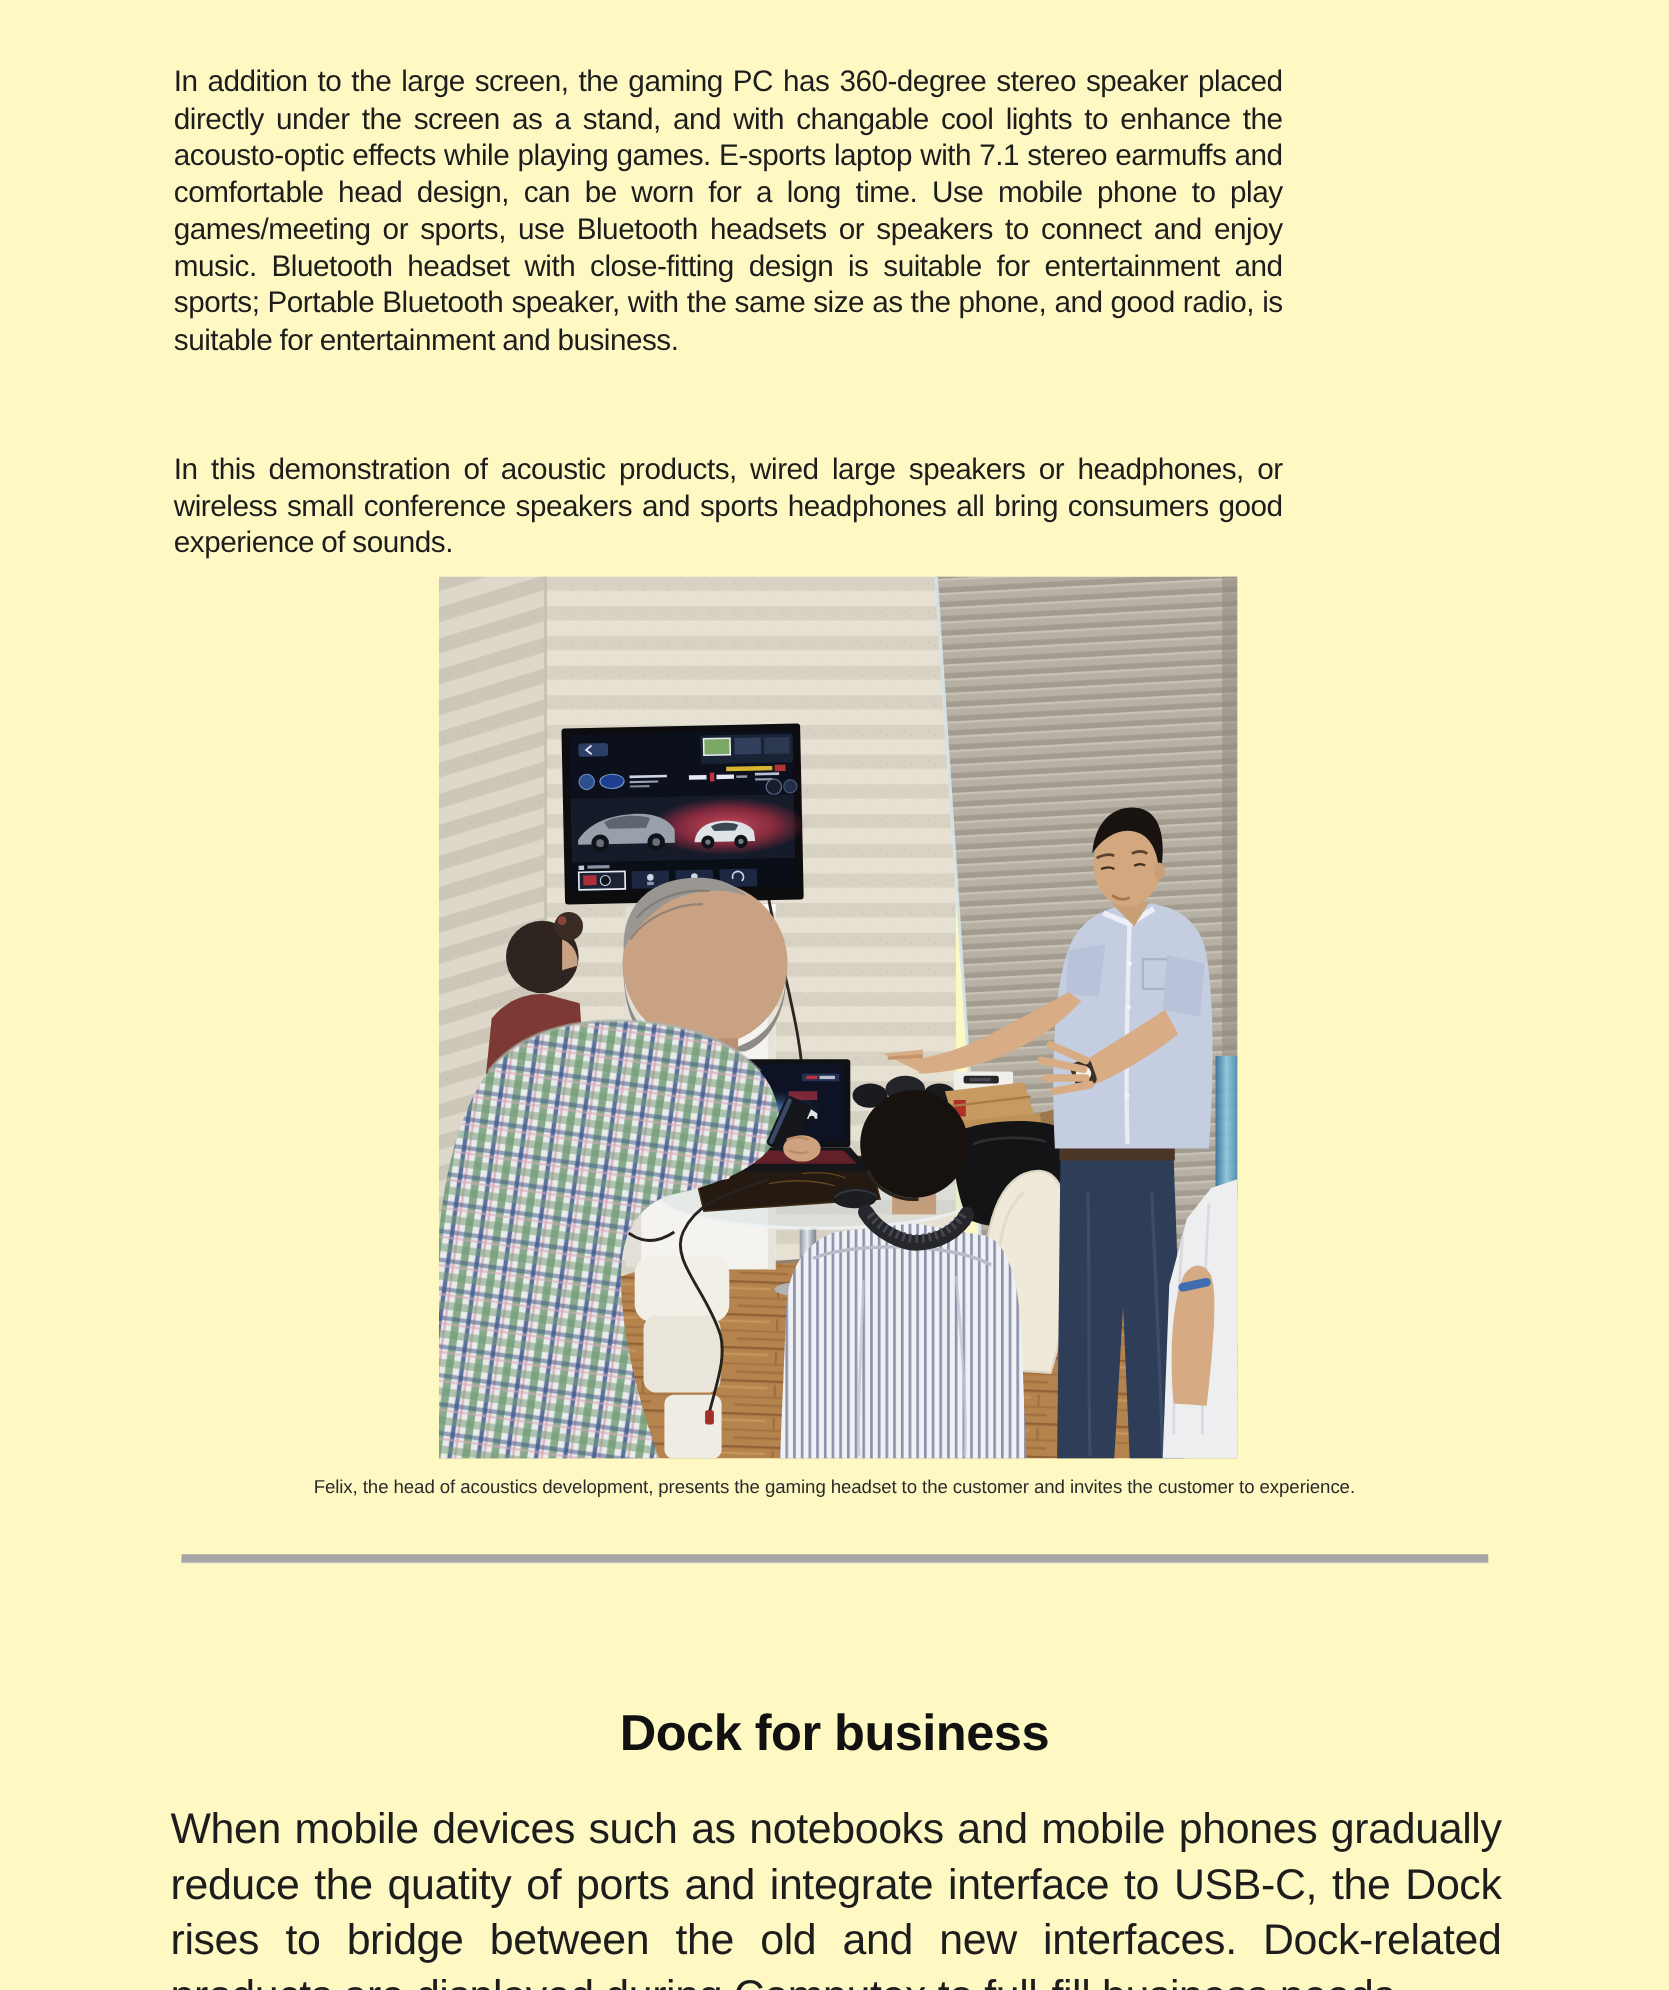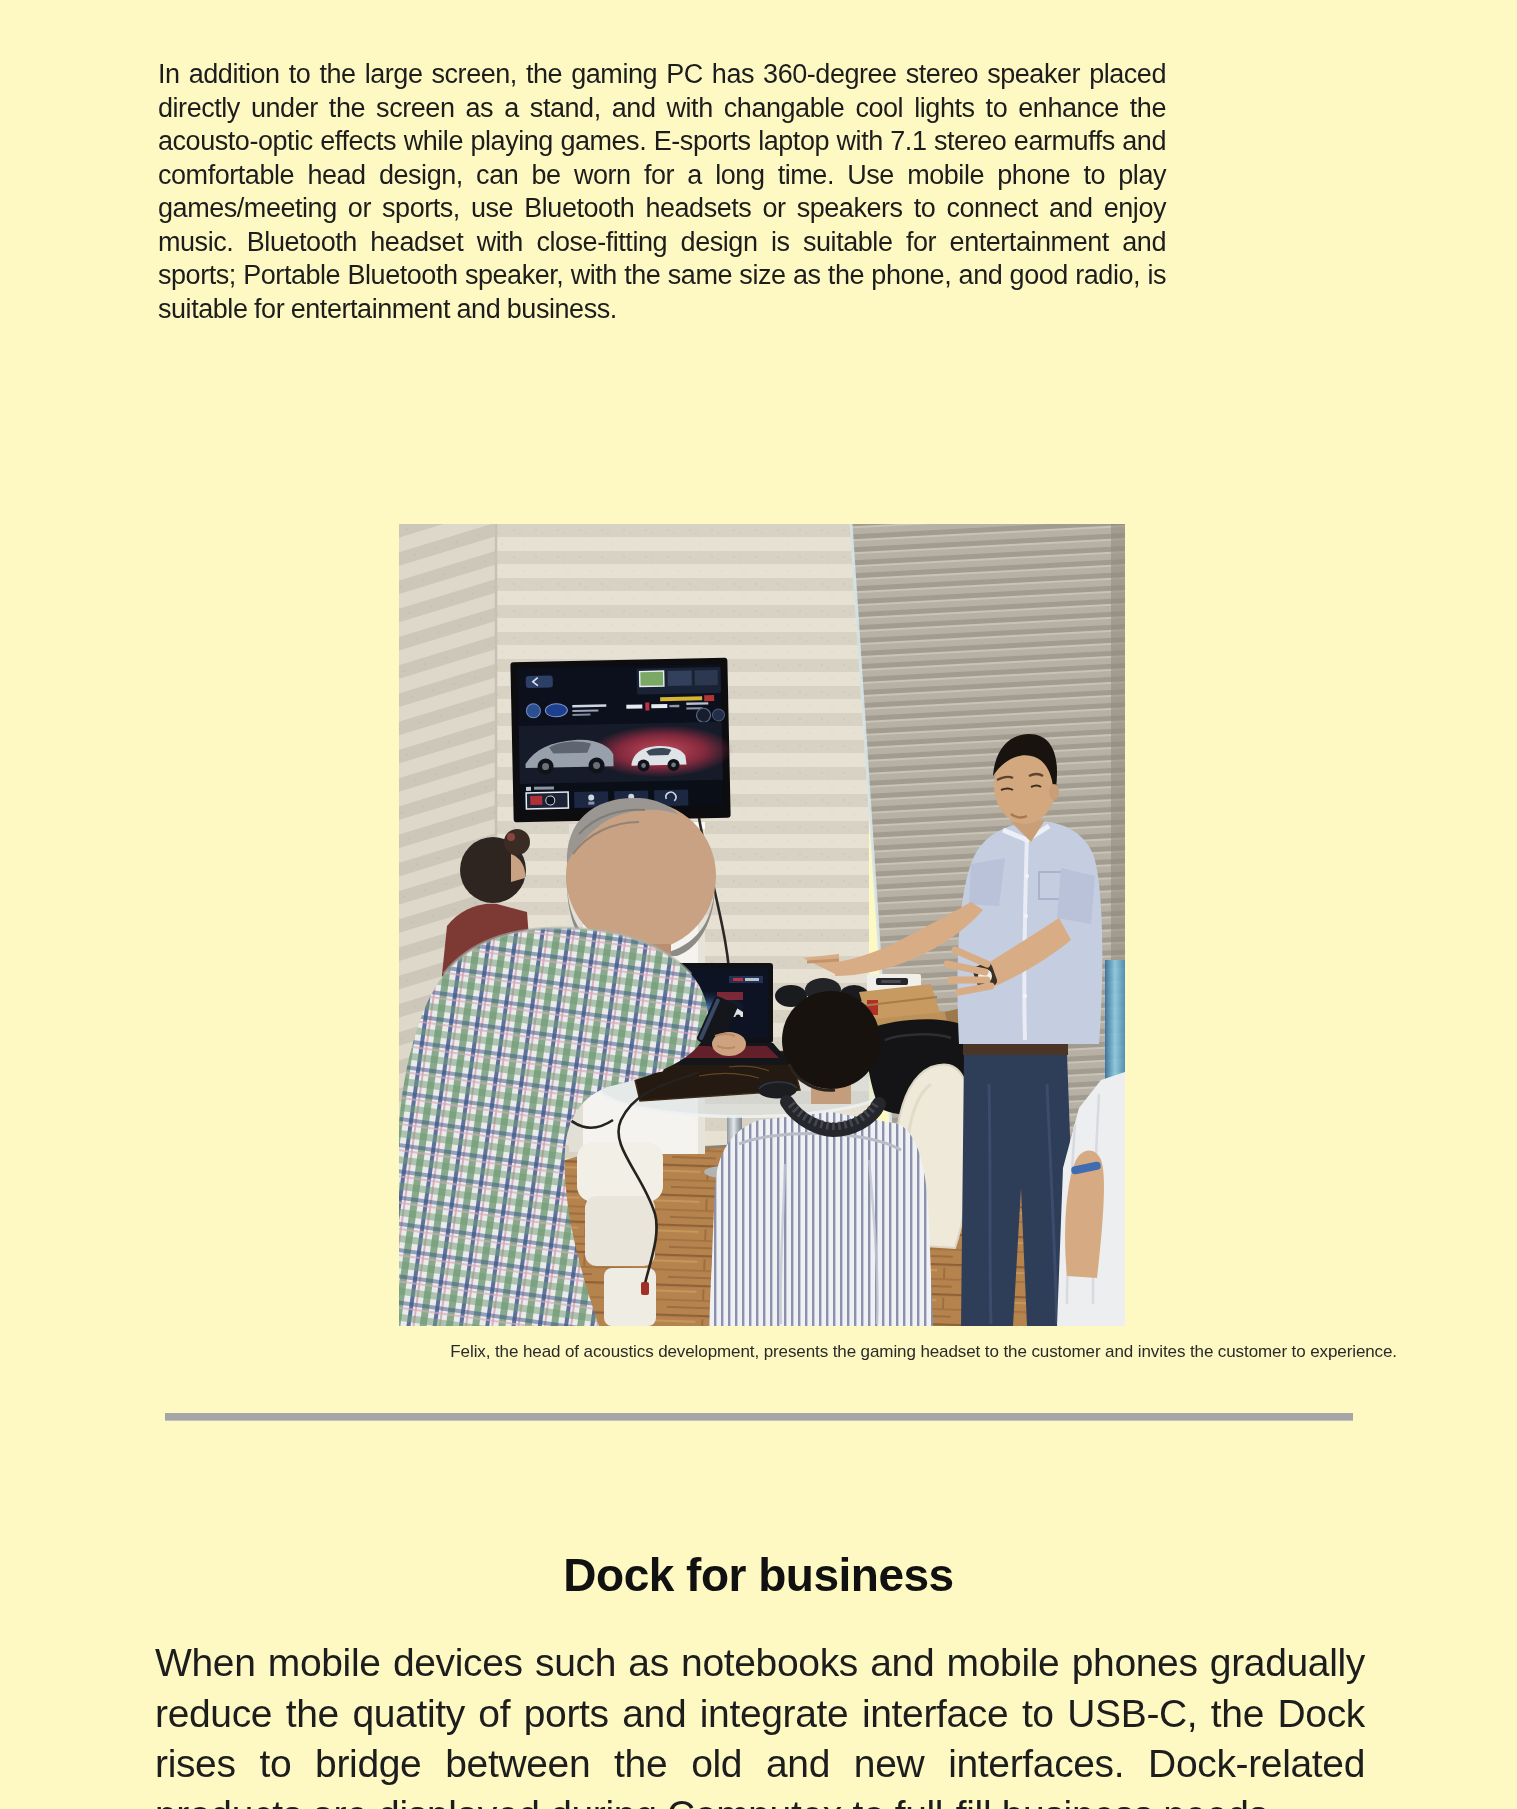--- a/index.html
+++ b/index.html
@@ -3,33 +3,34 @@
 <meta charset="utf-8">
 <style>
   html,body{margin:0;padding:0;background:#ffffff;}
   #page{position:relative;width:1517px;height:1809px;background:#fef9c3;overflow:hidden;
         font-family:"Liberation Sans",sans-serif;color:#1d1d1d;}
   .para{position:absolute;text-align:justify;}
   #p1{left:158px;top:31px;width:1008px;font-size:27px;line-height:33.5px;letter-spacing:-0.45px;word-spacing:-0.5px;}
   #p2{left:158px;top:383px;width:1008px;font-size:27px;line-height:33.5px;letter-spacing:-0.45px;word-spacing:-0.5px;}
   #figure{position:absolute;left:399px;top:524px;width:726px;height:802px;}
   #figure svg{display:block;width:726px;height:802px;}
-  #caption{position:absolute;left:120px;top:1342px;width:1277px;text-align:right;
+  #caption{position:absolute;left:120px;top:1342px;width:1277px;text-align:center;
            font-size:17px;letter-spacing:-0.1px;color:#2a2a2a;}
   #divider{position:absolute;left:165px;top:1413px;width:1188px;height:7px;background:#a6a6a6;border-bottom:1px solid #c2c2c2;}
   #heading{position:absolute;left:0;top:1510px;width:1517px;text-align:center;
            font-size:46px;font-weight:bold;letter-spacing:-0.5px;color:#111;}
   #p3{left:155px;top:1599px;width:1210px;font-size:39px;line-height:50.5px;letter-spacing:-0.35px;}
 </style>
 </head>
 <body>
 
 <div id="page">
 
   <p id="p1" class="para">In addition to the large screen, the gaming PC has 360-degree stereo speaker placed directly under the screen as a stand, and with changable cool lights to enhance the acousto-optic effects while playing games. E-sports laptop with 7.1 stereo earmuffs and comfortable head design, can be worn for a long time. Use mobile phone to play games/meeting or sports, use Bluetooth headsets or speakers to connect and enjoy music. Bluetooth headset with close-fitting design is suitable for entertainment and sports; Portable Bluetooth speaker, with the same size as the phone, and good radio, is suitable for entertainment and business.</p>
+  <p id="p2" class="para">In this demonstration of acoustic products, wired large speakers or headphones, or wireless small conference speakers and sports headphones all bring consumers good experience of sounds.</p>
 
   <div id="figure">
     <svg viewBox="0 0 726 802" xmlns="http://www.w3.org/2000/svg">
       <defs>
         <pattern id="wallp" width="22" height="27" patternUnits="userSpaceOnUse">
           <rect width="22" height="27" fill="#e6e1d3"></rect>
           <rect width="22" height="13" fill="#d7d2c4"></rect>
           <circle cx="5" cy="6" r="1" fill="#cdc8ba"></circle>
           <circle cx="15" cy="20" r="1" fill="#ded9cb"></circle>
           <circle cx="11" cy="9" r="0.8" fill="#c9c4b6"></circle>

